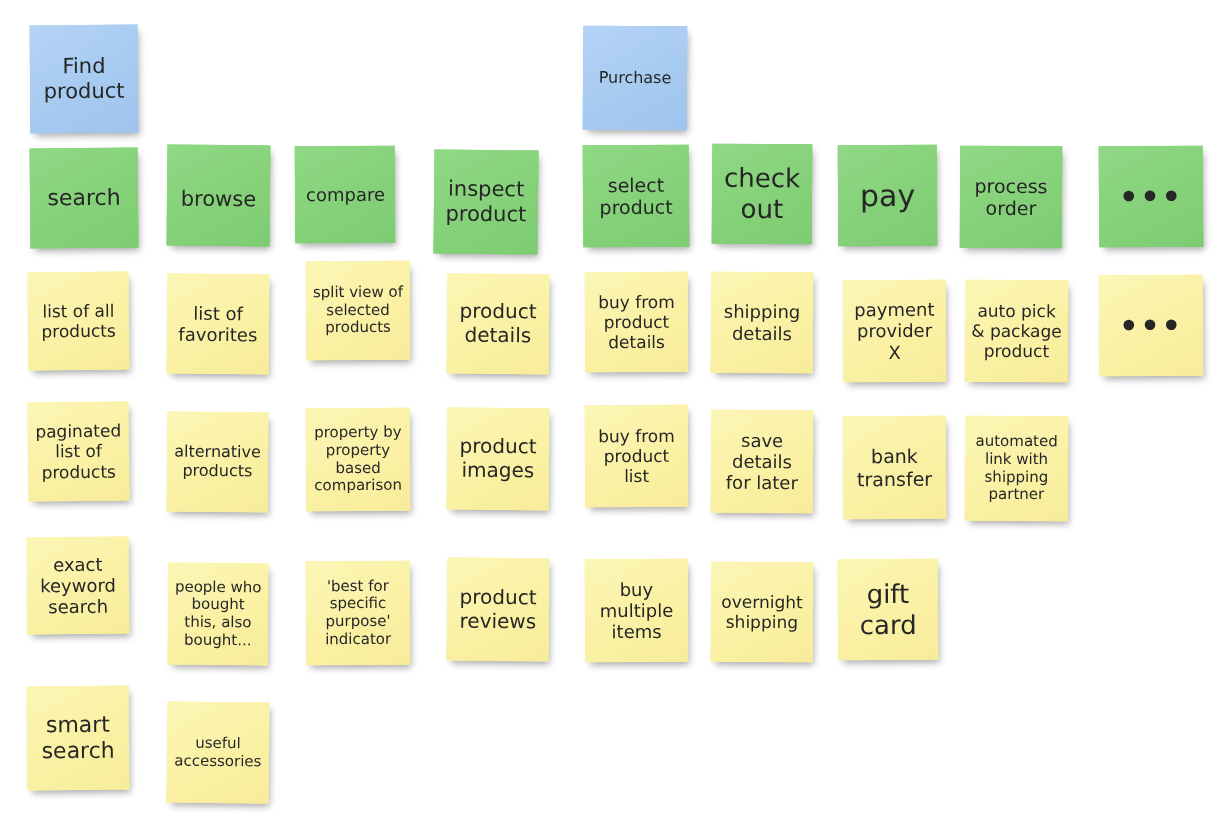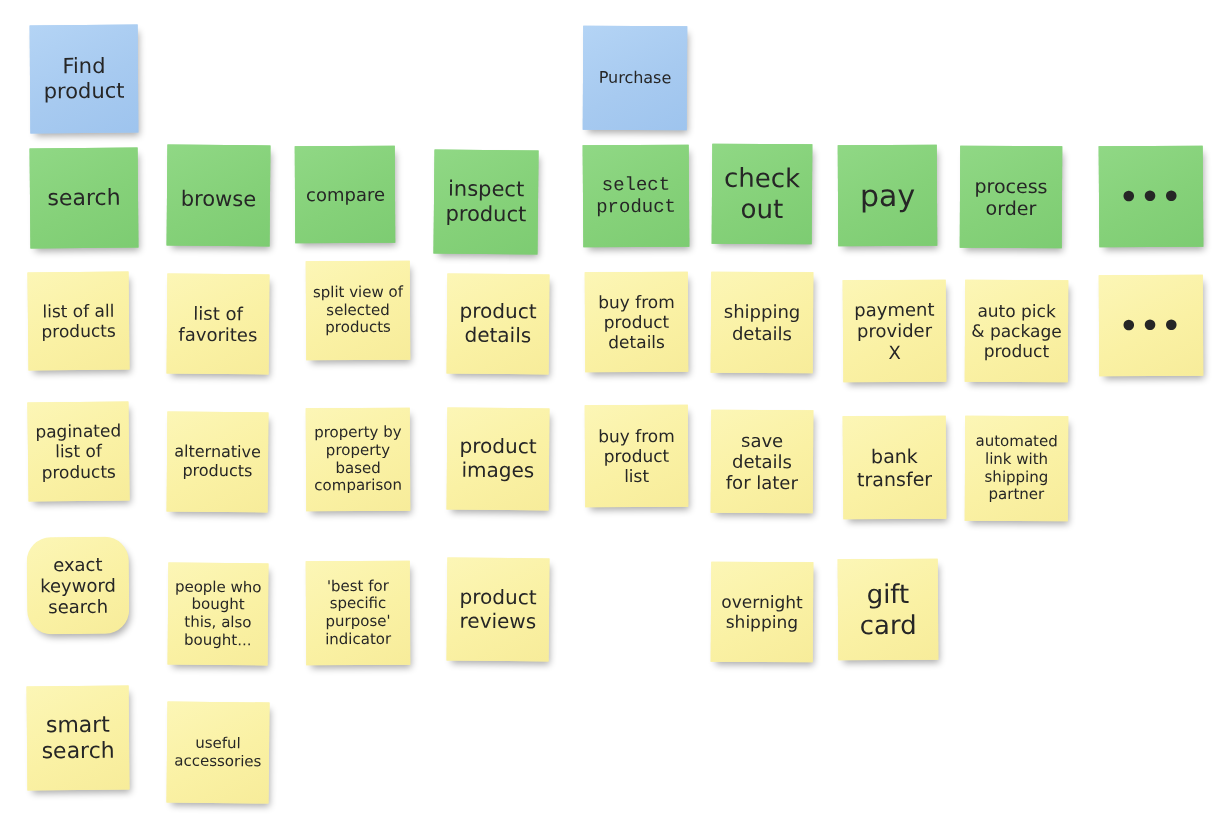--- a/index.html
+++ b/index.html
@@ -72,42 +72,42 @@
     </div>
     <div class="note green" style="left: 167px; top: 145px; width: 103px; height: 101px; transform: rotate(0.5deg);">
       <span class="txt" style="font-size: 21px; margin-top: 8px;">browse</span>
     </div>
     <div class="note green" style="left: 295px; top: 146px; width: 100px; height: 97px; transform: rotate(-0.3deg); padding-left: 7px;">
       <span class="txt" style="font-size: 18px;">compare</span>
     </div>
     <div class="note green" style="left: 434px; top: 150px; width: 104px; height: 104px; transform: rotate(0.6deg);">
       <span class="txt" style="font-size: 21px;">inspect<br>product</span>
     </div>
-    <div class="note green" style="left: 583px; top: 145px; width: 106px; height: 102px; transform: rotate(-0.4deg); font-family: Liberation Mono, monospace;">
+    <div class="note green" style="left: 583px; top: 145px; width: 106px; height: 102px; transform: rotate(-0.4deg);">
       <span class="txt" style="font-size: 19px;">select<br>product</span>
     </div>
     <div class="note green" style="left: 712px; top: 144px; width: 100px; height: 100px; transform: rotate(0.4deg);">
       <span class="txt" style="font-size: 26px;">check<br>out</span>
     </div>
     <div class="note green" style="left: 838px; top: 145px; width: 99px; height: 101px; transform: rotate(-0.3deg);">
       <span class="txt" style="font-size: 30px;">pay</span>
     </div>
     <div class="note green" style="left: 960px; top: 146px; width: 102px; height: 102px; transform: rotate(0.3deg);">
       <span class="txt" style="font-size: 19px;">process<br>order</span>
     </div>
     <div class="note green dots" style="left: 1099px; top: 146px; width: 104px; height: 101px; transform: rotate(-0.4deg);">
       <span class="txt" style="font-size: 30px;">•••</span>
     </div>
     <div class="note yellow" style="left: 28px; top: 272px; width: 101px; height: 98px; transform: rotate(-0.6deg);">
       <span class="txt" style="font-size: 17px;">list of all products</span>
     </div>
     <div class="note yellow" style="left: 28px; top: 402px; width: 101px; height: 99px; transform: rotate(-0.7deg);">
       <span class="txt" style="font-size: 17px;">paginated list of products</span>
     </div>
-    <div class="note yellow" style="left: 27px; top: 537px; width: 102px; height: 97px; transform: rotate(-0.5deg); border-radius: 24px;">
+    <div class="note yellow" style="left: 27px; top: 537px; width: 102px; height: 97px; transform: rotate(-0.5deg);">
       <span class="txt" style="font-size: 18px;">exact keyword search</span>
     </div>
     <div class="note yellow" style="left: 27px; top: 686px; width: 102px; height: 104px; transform: rotate(-0.5deg);">
       <span class="txt" style="font-size: 22px;">smart search</span>
     </div>
     <div class="note yellow" style="left: 167px; top: 274px; width: 102px; height: 100px; transform: rotate(0.5deg);">
       <span class="txt" style="font-size: 18px;">list of favorites</span>
     </div>
     <div class="note yellow" style="left: 167px; top: 412px; width: 101px; height: 100px; transform: rotate(0.5deg);">
       <span class="txt" style="font-size: 16px;">alternative products</span>
@@ -135,20 +135,23 @@
     </div>
     <div class="note yellow" style="left: 447px; top: 558px; width: 102px; height: 103px; transform: rotate(0.5deg);">
       <span class="txt" style="font-size: 20px;">product reviews</span>
     </div>
     <div class="note yellow" style="left: 585px; top: 272px; width: 103px; height: 100px; transform: rotate(-0.3deg);">
       <span class="txt" style="font-size: 17px;">buy from product details</span>
     </div>
     <div class="note yellow" style="left: 585px; top: 405px; width: 103px; height: 102px; transform: rotate(-0.3deg);">
       <span class="txt" style="font-size: 17px;">buy from product list</span>
     </div>
+    <div class="note yellow" style="left: 585px; top: 559px; width: 103px; height: 103px; transform: rotate(-0.3deg);">
+      <span class="txt" style="font-size: 18px;">buy multiple items</span>
+    </div>
     <div class="note yellow" style="left: 711px; top: 272px; width: 102px; height: 101px; transform: rotate(0.4deg);">
       <span class="txt" style="font-size: 18px;">shipping details</span>
     </div>
     <div class="note yellow" style="left: 711px; top: 410px; width: 102px; height: 103px; transform: rotate(0.4deg);">
       <span class="txt" style="font-size: 18px;">save details for later</span>
     </div>
     <div class="note yellow" style="left: 711px; top: 562px; width: 102px; height: 100px; transform: rotate(0.4deg);">
       <span class="txt" style="font-size: 17px;">overnight shipping</span>
     </div>
     <div class="note yellow" style="left: 843px; top: 280px; width: 103px; height: 102px; transform: rotate(-0.4deg);">

